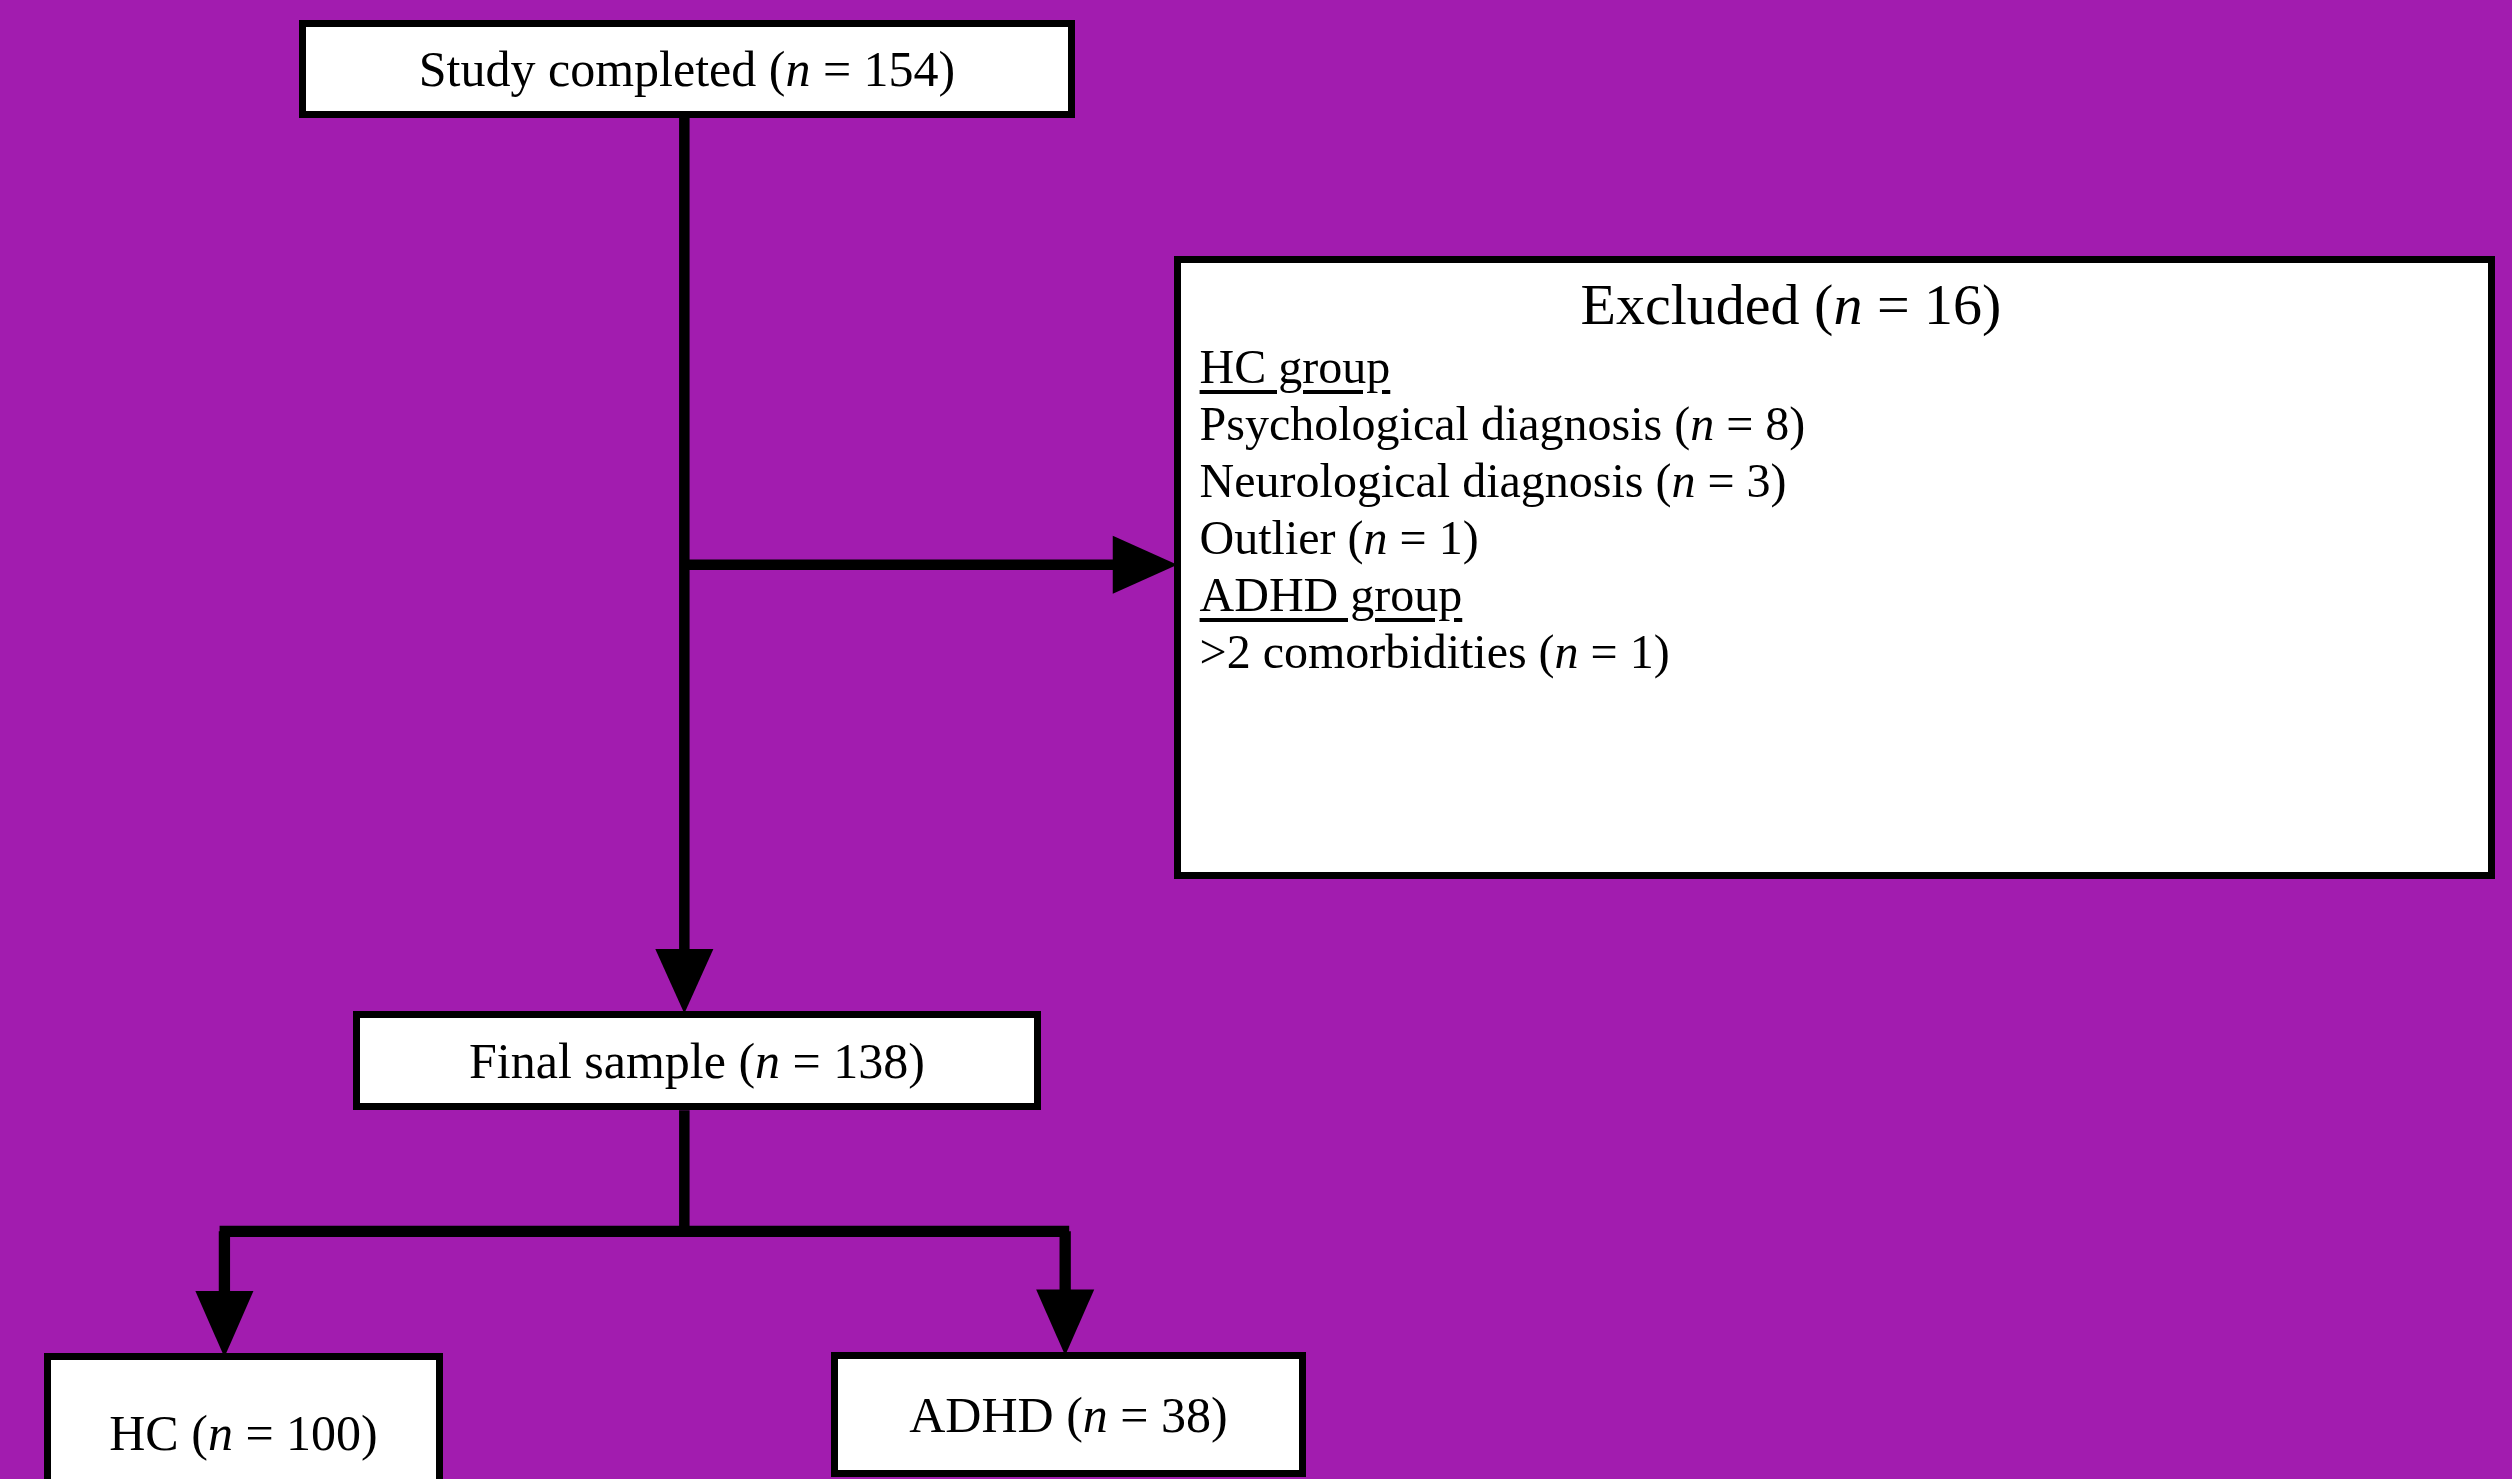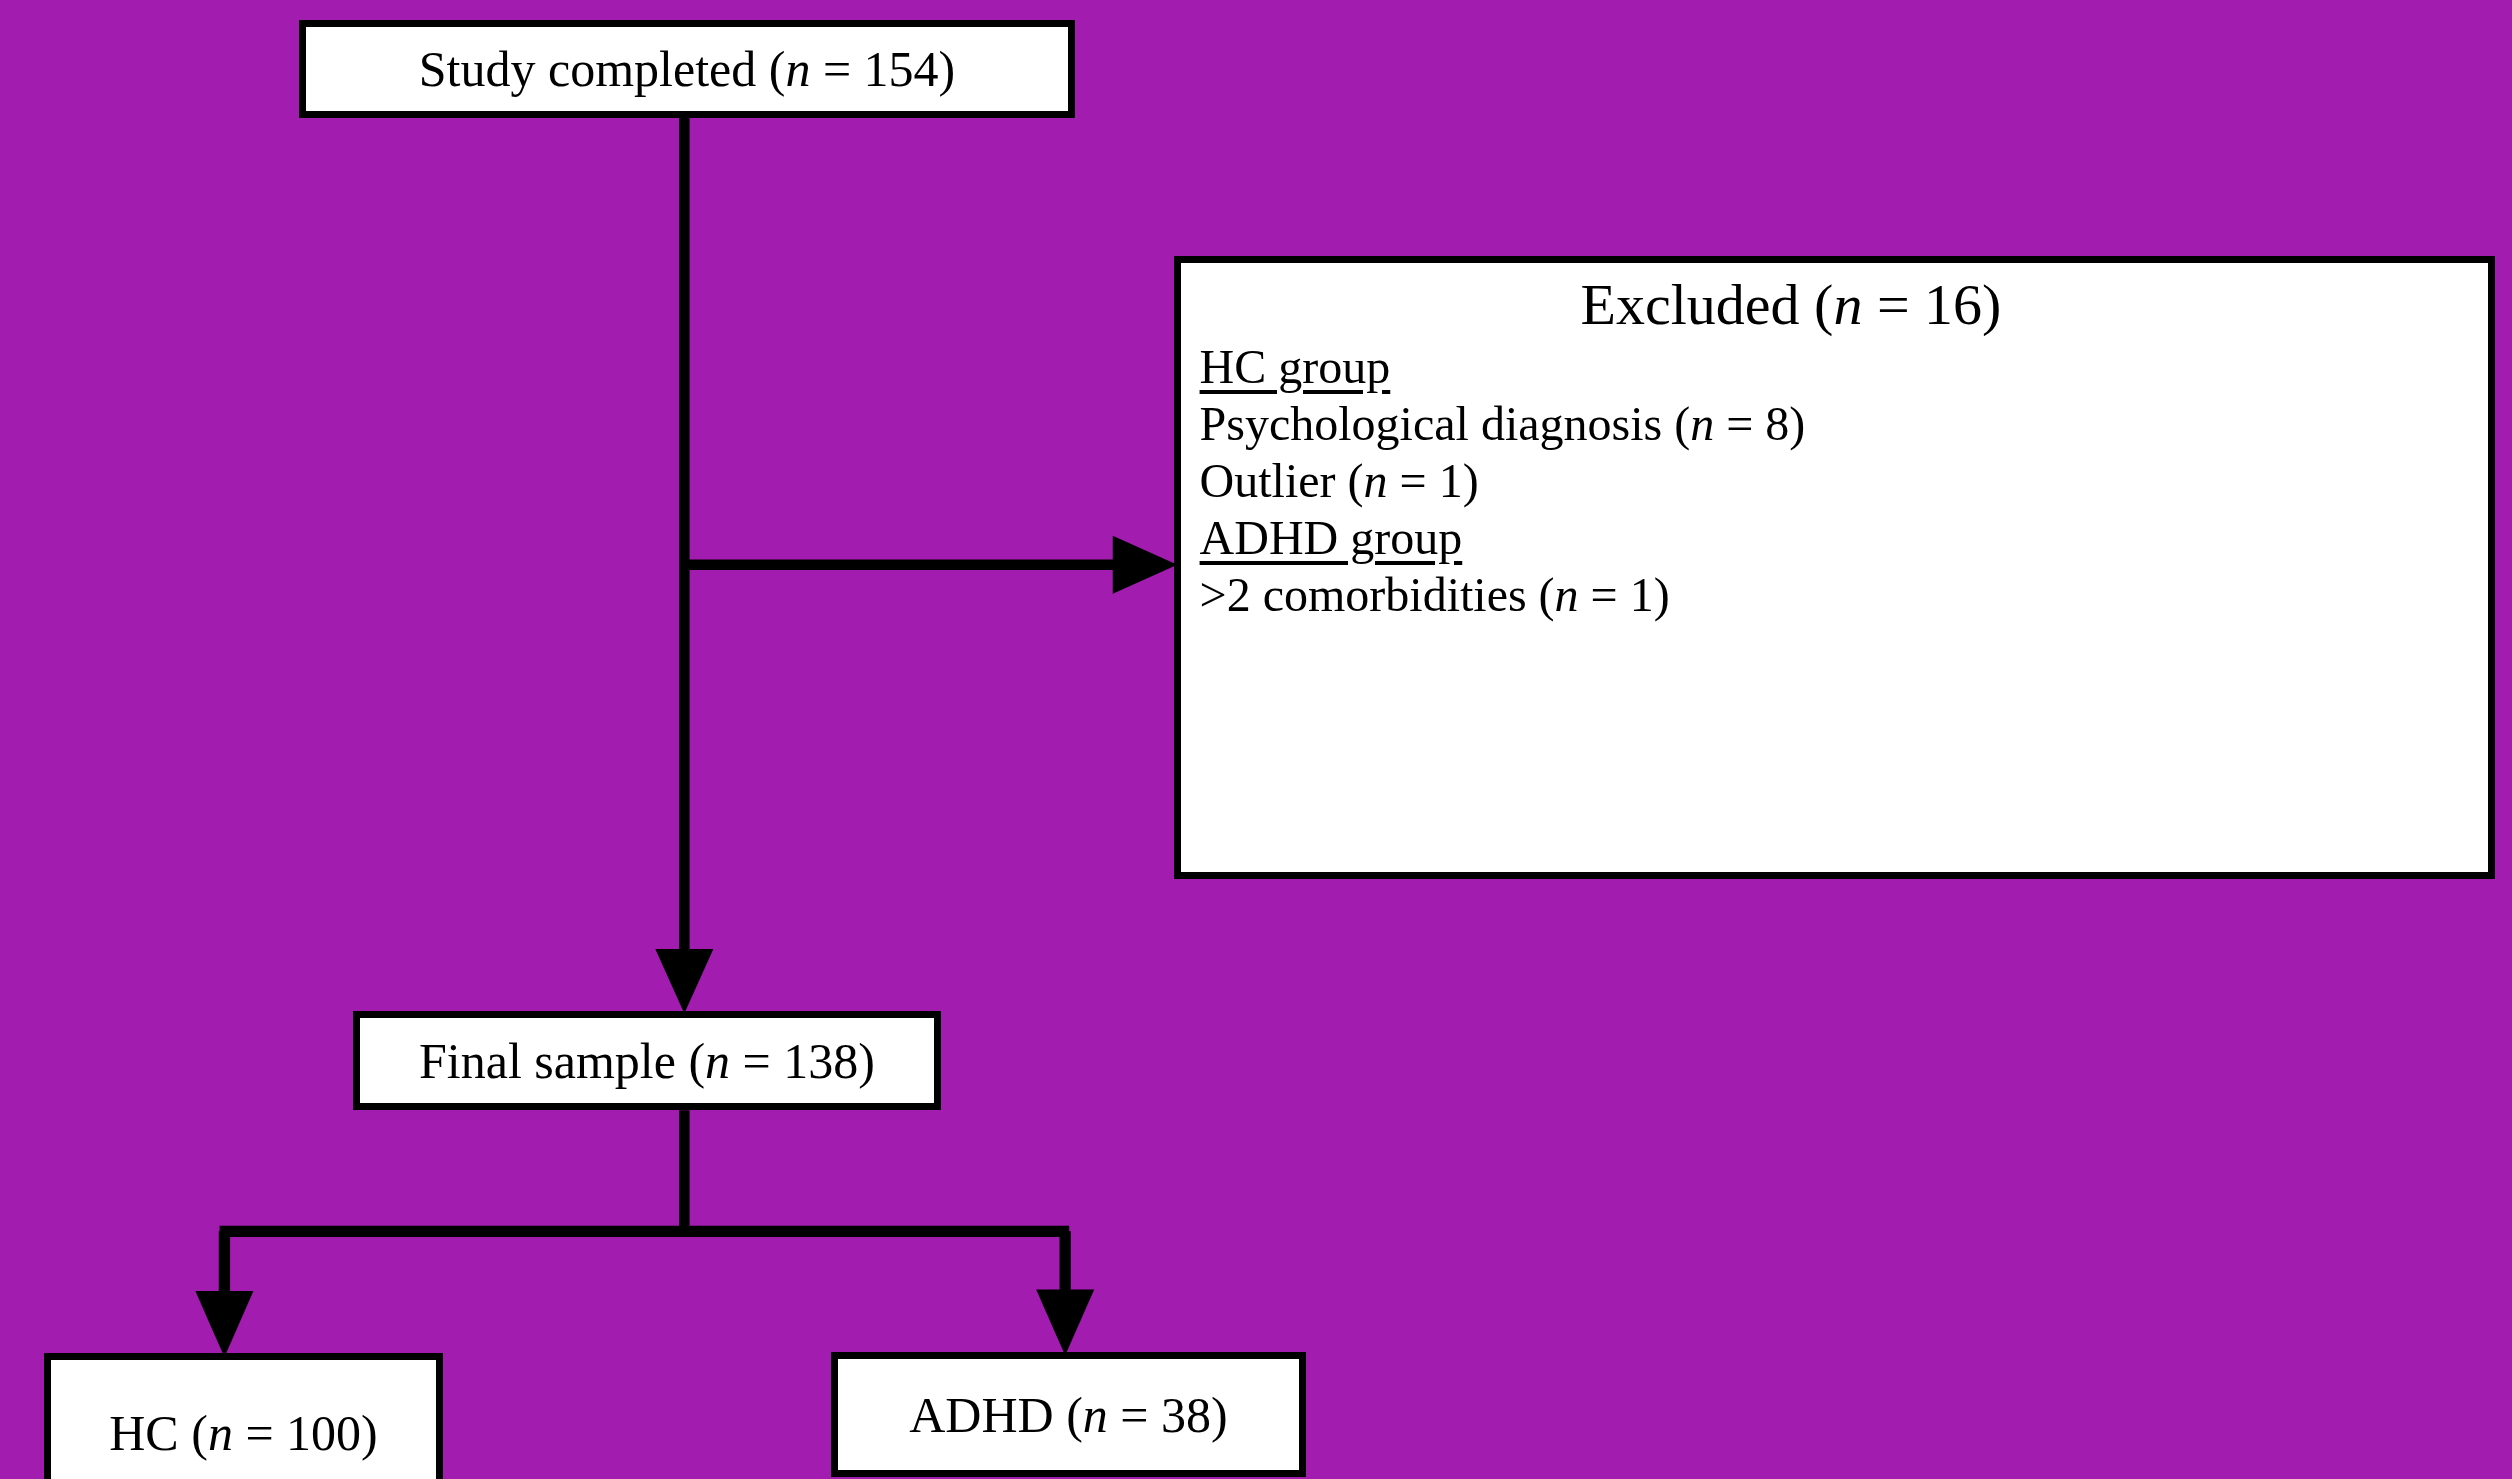--- a/index.html
+++ b/index.html
@@ -73,21 +73,21 @@
   }
   .group-head {
     text-decoration: underline;
     text-decoration-thickness: 4px;
     text-underline-offset: 7.3px;
   }
   
   #box-final {
     left: 353px;
     top: 1011px;
-    width: 588px;
+    width: 688px;
     height: 99px;
   }
   #label-final {
     left: 0;
     top: 0;
     width: 100%;
     height: 100%;
     display: flex;
     align-items: center;
     justify-content: center;
@@ -170,20 +170,23 @@
       <div id="excluded-title">
         Excluded (<span class="n-italic">n</span> = <span>16</span>)
       </div>
 
       <div class="excluded-line group-head">HC group</div>
 
       <div class="excluded-line">
         Psychological diagnosis (<span class="n-italic">n</span> = <span>8</span>)
       </div>
       <div class="excluded-line">
+        Neurological diagnosis (<span class="n-italic">n</span> = <span>3</span>)
+      </div>
+      <div class="excluded-line">
         Outlier (<span class="n-italic">n</span> = <span>1</span>)
       </div>
 
       <div class="excluded-line group-head">ADHD group</div>
 
       <div class="excluded-line">
         &gt;2 comorbidities (<span class="n-italic">n</span> = <span>1</span>)
       </div>
     </div>
   </div>

